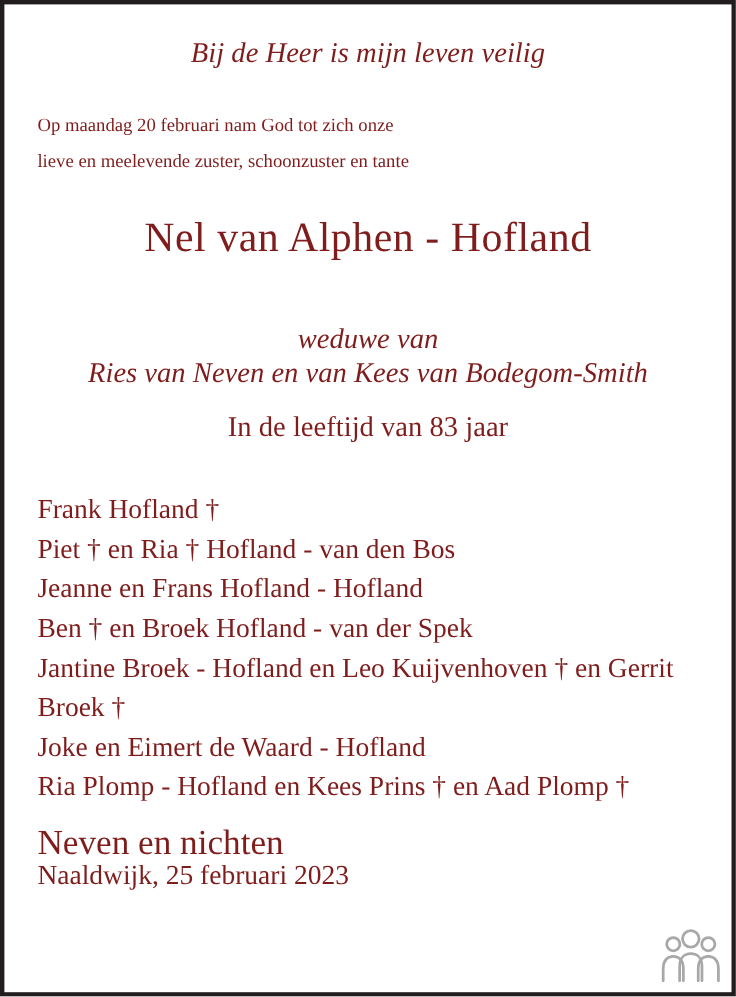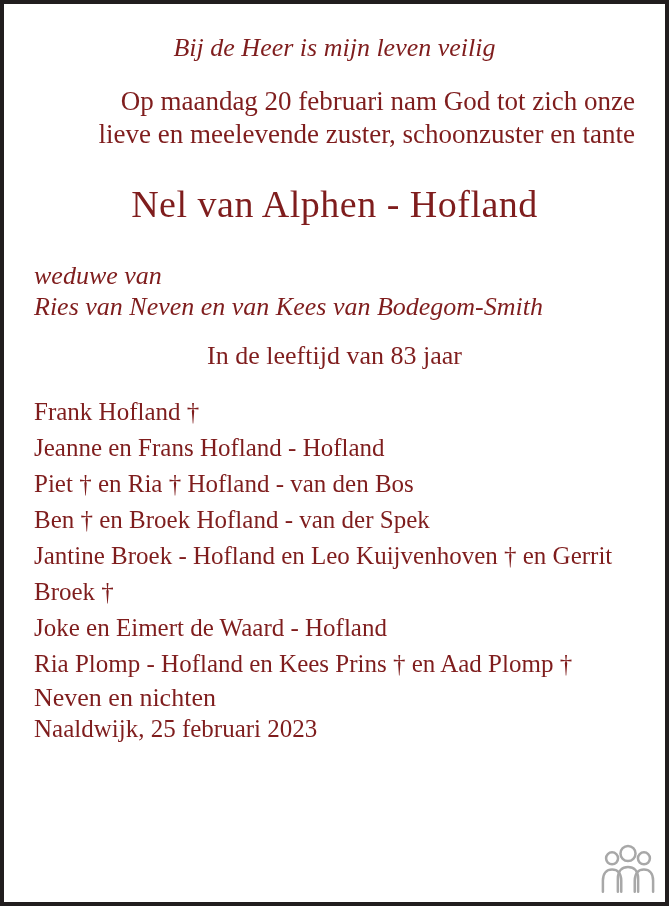--- a/index.html
+++ b/index.html
@@ -21,54 +21,55 @@
   .inner {
     padding: 28px 30px 0 30px;
   }
   .quote {
     font-style: italic;
     font-size: 26px;
     line-height: 31px;
     text-align: center;
   }
   .intro {
-    margin-top: 22px;
-    font-size: 27px;
+    margin-top: 34px;
+    font-size: 17px;
     line-height: 33px;
-    text-align: right;
+    text-align: left;
   }
   .name {
     margin: 30px 0 0 0;
     font-size: 38px;
     line-height: 46px;
     font-weight: normal;
     text-align: center;
     letter-spacing: 0.5px;
   }
   .widow {
-    margin-top: 33px;
+    margin-top: 53px;
     font-style: italic;
     font-size: 26px;
     line-height: 31px;
-    text-align: left;
+    text-align: center;
   }
   .age {
     margin-top: 18px;
     font-size: 26px;
     line-height: 31px;
     text-align: center;
   }
   .relatives {
-    margin-top: 23px;
+    margin-top: 43px;
     font-size: 25px;
     line-height: 36px;
     text-align: left;
   }
   .closing {
-    font-size: 26px;
+    margin-top: 16px;
+    font-size: 32px;
     line-height: 31px;
   }
   .placedate {
     font-size: 25px;
     line-height: 31px;
   }
   .logo {
     position: absolute;
     right: 9px;
     bottom: 9px;
@@ -94,22 +95,22 @@
 
     <div class="widow">
       <div>weduwe van</div>
       <div>Ries van Neven en van Kees van Bodegom-Smith</div>
     </div>
 
     <div class="age">In de leeftijd van 83 jaar</div>
 
     <div class="relatives">
       <div>Frank Hofland †</div>
+      <div>Piet † en Ria † Hofland - van den Bos</div>
       <div>Jeanne en Frans Hofland - Hofland</div>
-      <div>Piet † en Ria † Hofland - van den Bos</div>
       <div>Ben † en Broek Hofland - van der Spek</div>
       <div>Jantine Broek - Hofland en Leo Kuijvenhoven † en Gerrit Broek †</div>
       <div>Joke en Eimert de Waard - Hofland</div>
       <div>Ria Plomp - Hofland en Kees Prins † en Aad Plomp †</div>
     </div>
 
     <div class="closing">Neven en nichten</div>
 
     <div class="placedate">Naaldwijk, 25 februari 2023</div>
   </div>

